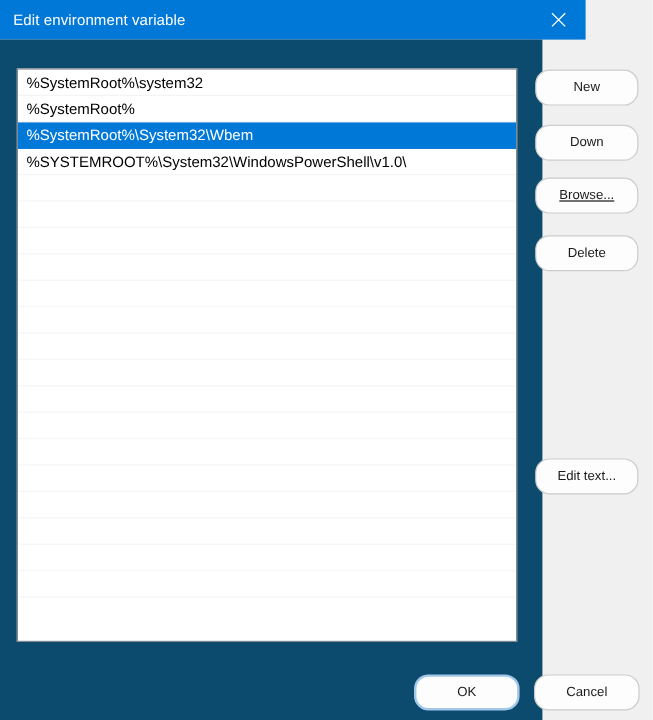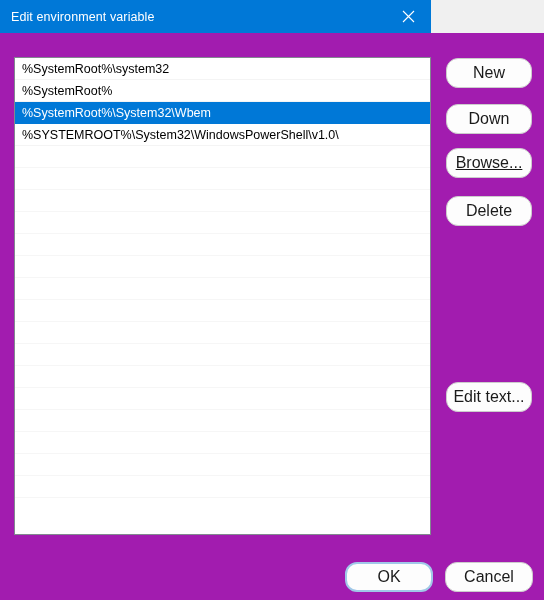--- a/index.html
+++ b/index.html
@@ -15,21 +15,21 @@
     color: #000000;
     overflow: hidden;
     position: relative;
   }
 
   
   #titlebar {
     position: absolute;
     left: 0;
     top: 0;
-    width: 431px;
+    width: 488px;
     height: 33px;
     background: #0078d7;
     display: flex;
     align-items: center;
     justify-content: space-between;
   }
   #title-text {
     color: #ffffff;
     font-size: 12.5px;
     padding-left: 11px;
@@ -45,23 +45,23 @@
     justify-content: center;
     cursor: default;
   }
   #close-button svg { display: block; }
 
   
   #client {
     position: absolute;
     left: 0;
     top: 33px;
-    width: 544px;
+    width: 452px;
     height: 567px;
-    background: #a21caf;
+    background: #0c4a6e;
   }
 
   
   #listbox {
     position: absolute;
     left: 14px;
     top: 24px;
     width: 417px;
     height: 478px;
     background: #ffffff;
@@ -97,21 +97,21 @@
     border-bottom: 1px solid #f6f6f6;
   }
 
   
   .btn {
     position: absolute;
     background: #fdfdfd;
     border: 1px solid #cccccc;
     border-radius: 12px;
     font-family: "Liberation Sans", sans-serif;
-    font-size: 16px;
+    font-size: 11px;
     color: #1a1a1a;
     display: flex;
     align-items: center;
     justify-content: center;
     cursor: default;
     box-sizing: border-box;
     padding: 0;
     white-space: nowrap;
   }
   .side-btn {

